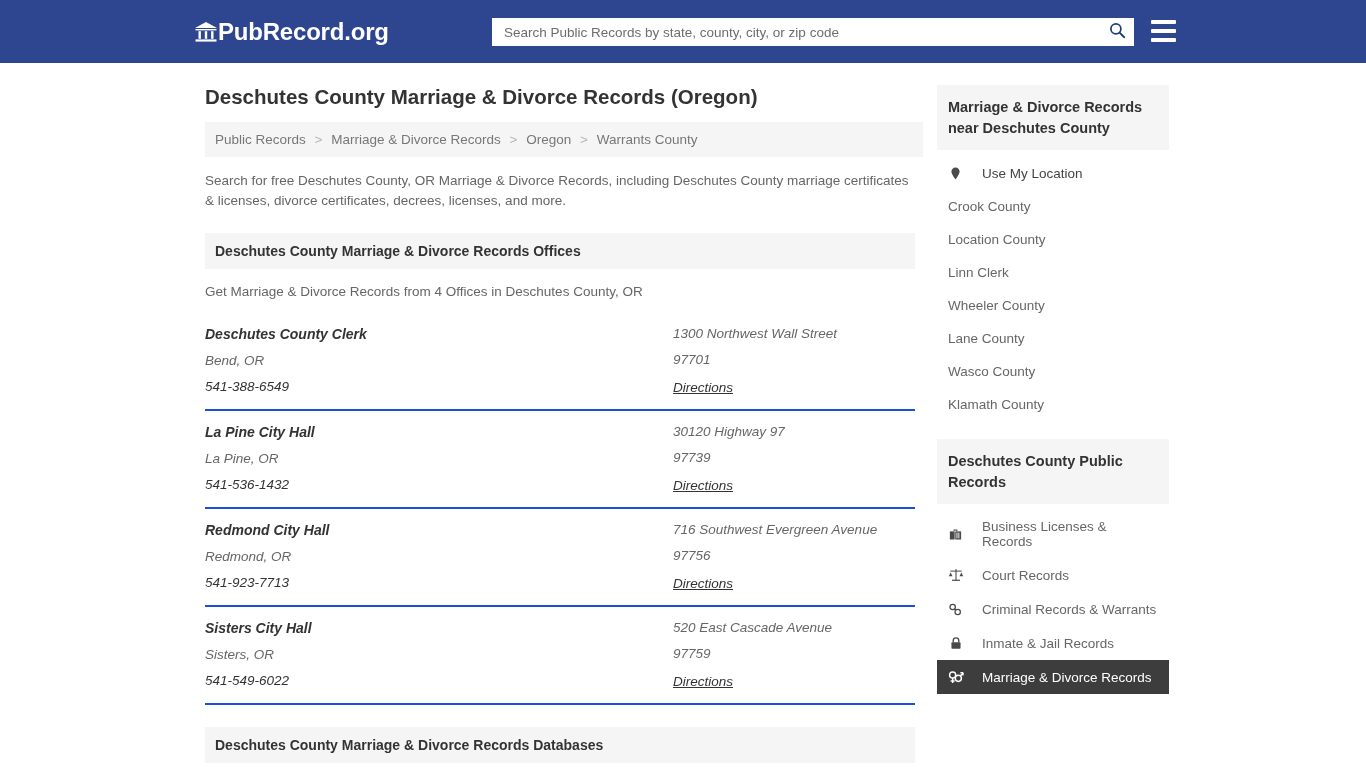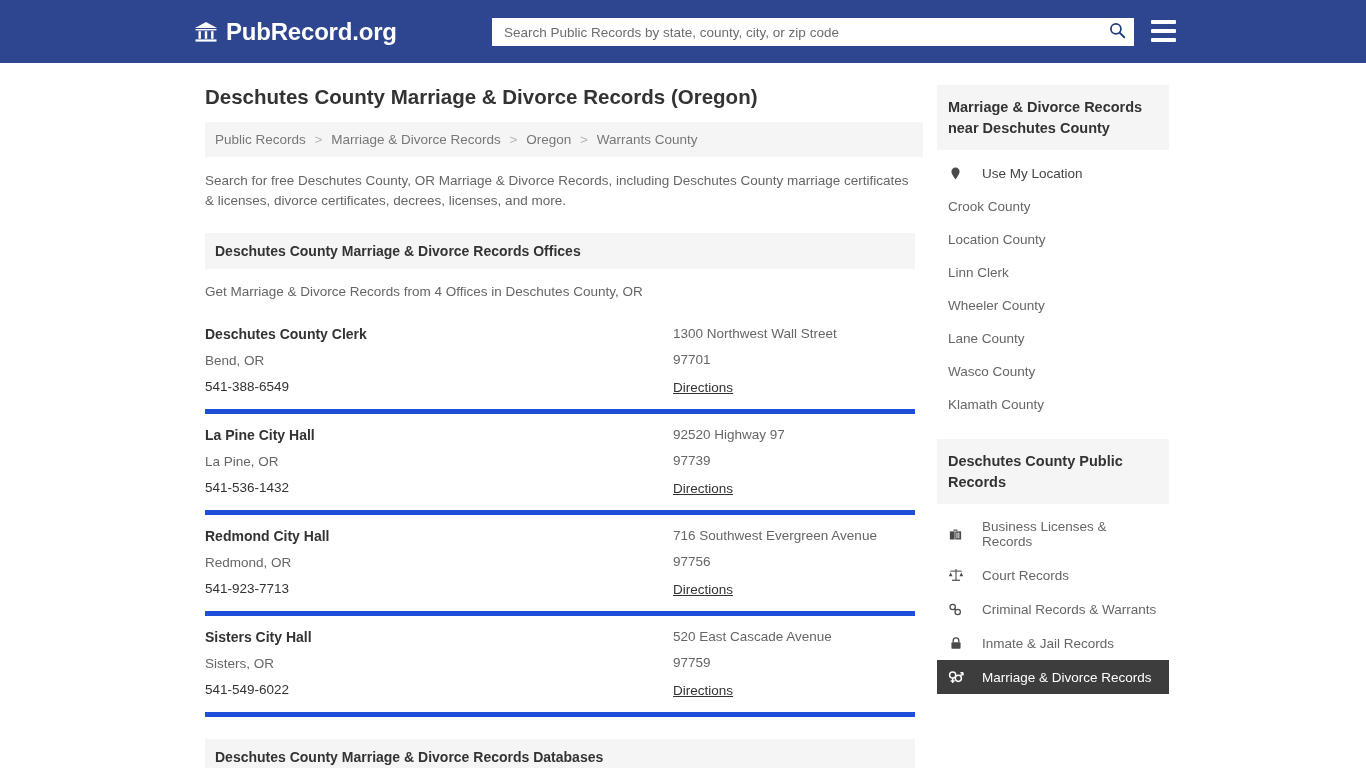--- a/index.html
+++ b/index.html
@@ -15,21 +15,21 @@
   .site-header {
     height: 63px;
     background: #2e4590;
     display: flex;
     align-items: center;
     position: relative;
   }
   .logo {
     display: flex;
     align-items: flex-start;
-    gap: 8px;
+    gap: 0;
     margin-left: 194px;
     text-decoration: none;
   }
   .logo-icon { width: 24px; height: 24px; display:block; }
   .logo-text {
     color: #ffffff;
     font-size: 24px;
     font-weight: bold;
     letter-spacing: -0.2px;
     line-height: 1;
@@ -136,21 +136,22 @@
     font-size: 13.5px;
     color: #666666;
     margin: 15px 8px 0 8px;
   }
 
   
   .offices { margin: 14px 8px 0 8px; }
   .office-row {
     display: flex;
     padding: 13px 0 13px 0;
-    border-bottom: 5px solid #1d4ed8;
+    border-bottom: 2px solid #1d4ed8;
+    font-style: italic;
   }
   .office-row:first-child { border-top: none; }
   .office-left { width: 468px; }
   .office-right { flex: 1; }
   .office-name {
     font-size: 14px;
     font-weight: bold;
     color: #333333;
     margin-bottom: 11px;
   }
@@ -280,21 +281,21 @@
           </div>
         </div>
 
         <div class="office-row">
           <div class="office-left">
             <div class="office-name">La Pine City Hall</div>
             <div class="office-city">La Pine, OR</div>
             <div class="office-phone">541-536-1432</div>
           </div>
           <div class="office-right">
-            <div class="office-addr">92520 Highway 97</div>
+            <div class="office-addr">30120 Highway 97</div>
             <div class="office-zip">97739</div>
             <a class="directions" href="#">Directions</a>
           </div>
         </div>
 
         <div class="office-row">
           <div class="office-left">
             <div class="office-name">Redmond City Hall</div>
             <div class="office-city">Redmond, OR</div>
             <div class="office-phone">541-923-7713</div>

